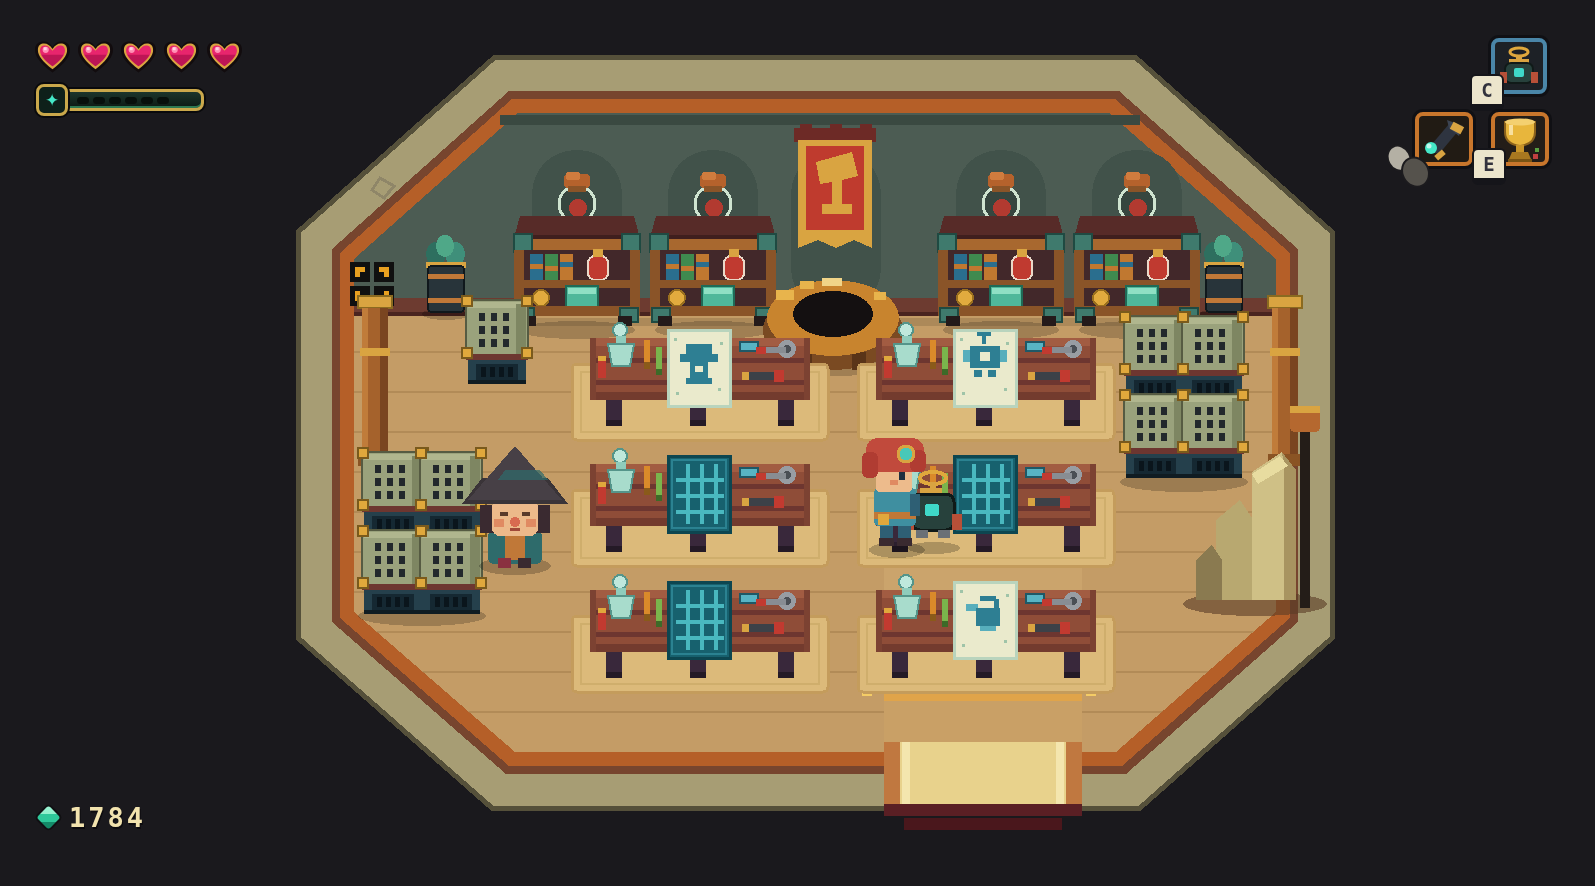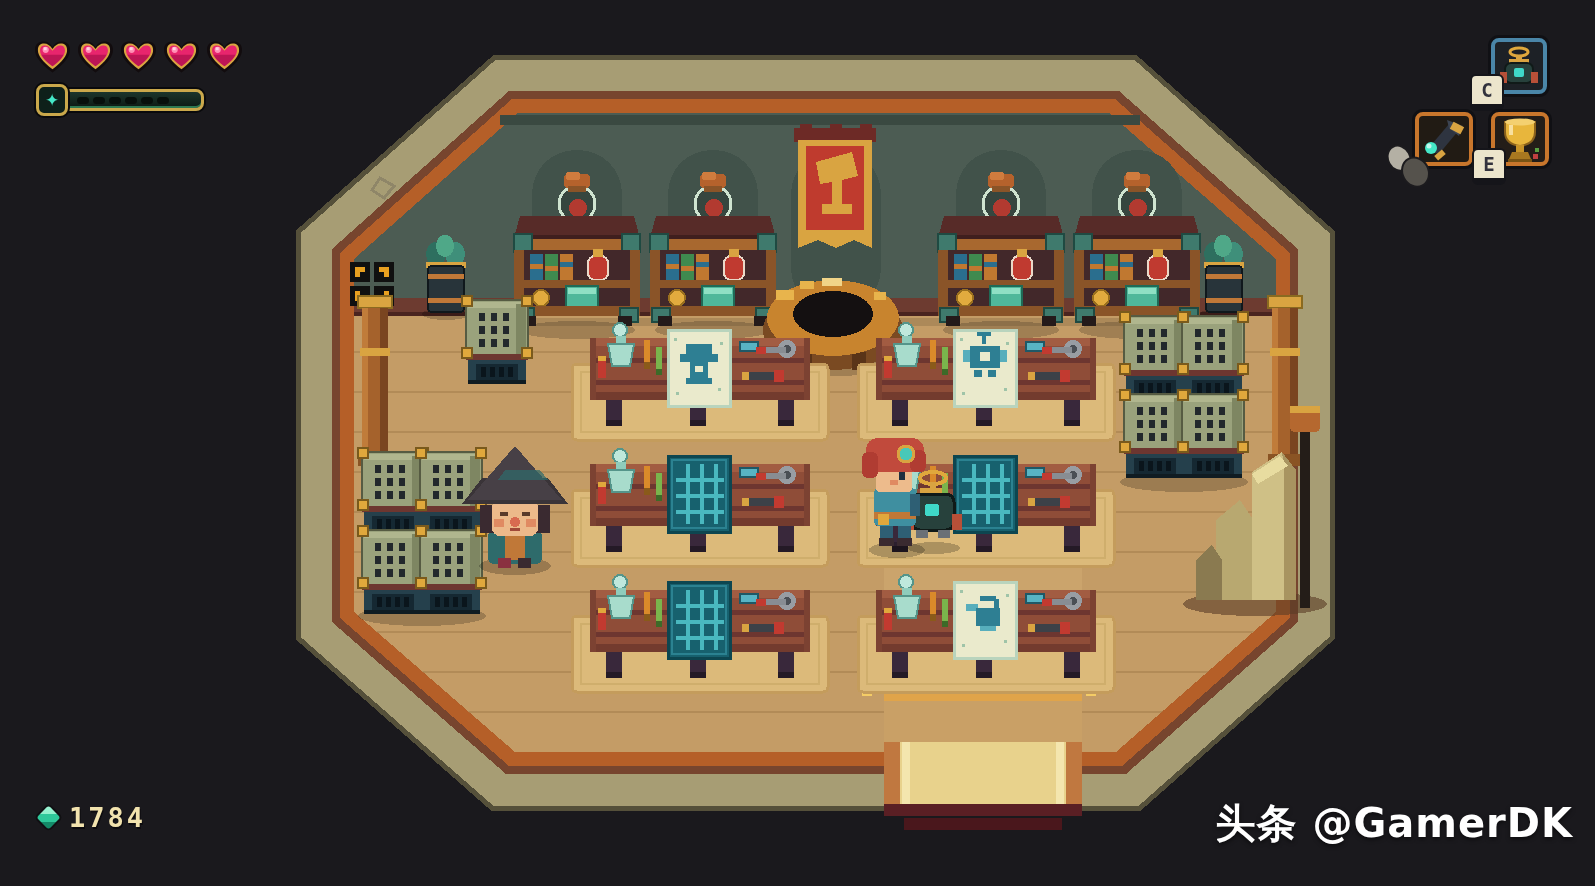--- a/index.html
+++ b/index.html
@@ -512,14 +512,13 @@
       <rect x="13" y="43" width="24" height="3" fill="#7a5414"></rect>
       <rect x="14" y="9" width="4" height="10" fill="#f8e0a0"></rect>
       <rect x="38" y="38" width="5" height="5" fill="#c04040"></rect>
       <rect x="40" y="32" width="4" height="4" fill="#58a040"></rect>
     </svg>
   </div>
   <div class="keycap key-e">
     <span>E</span>
   </div>
 
-  <div class="watermark">头条 @GamerDK</div>
 </div>
 
 </body></html>

